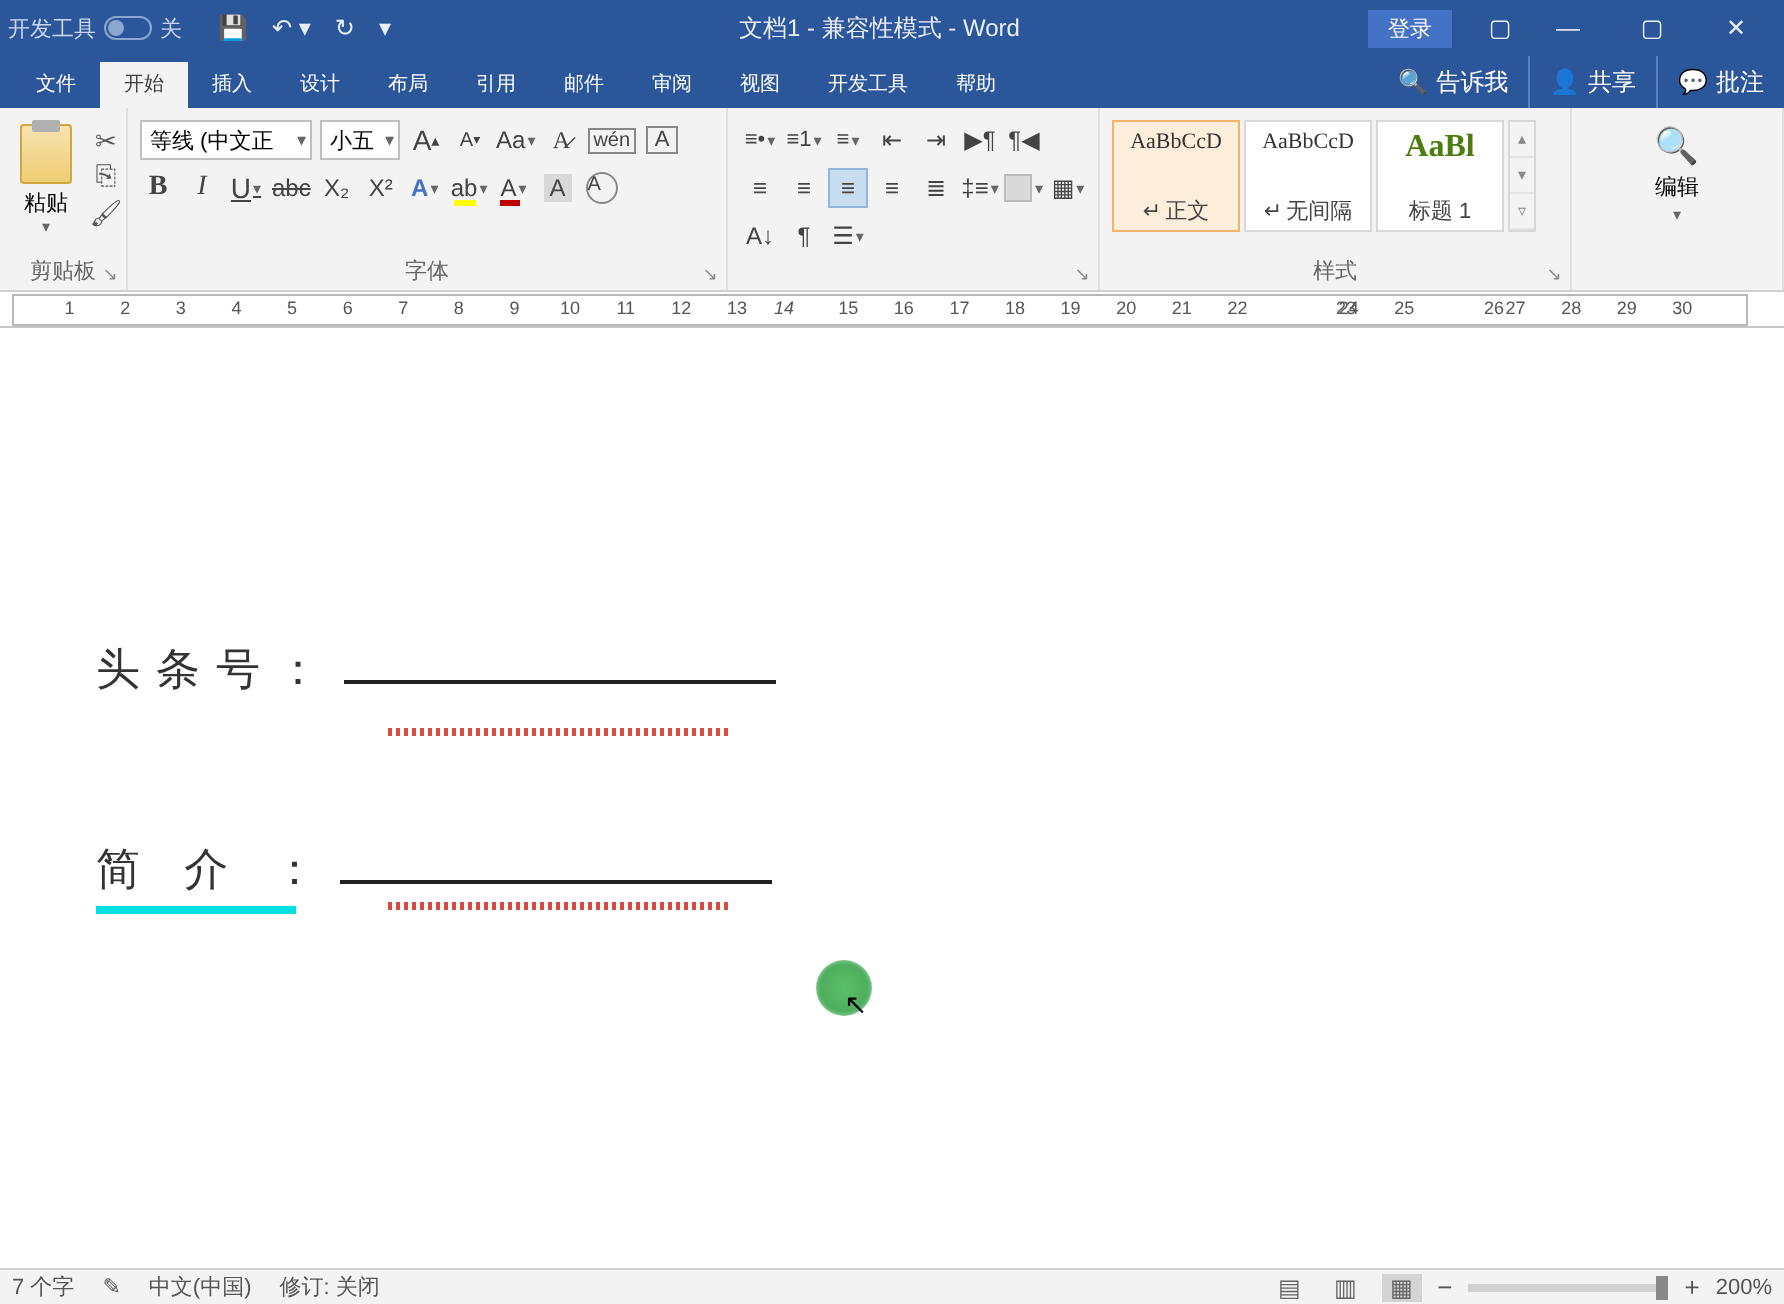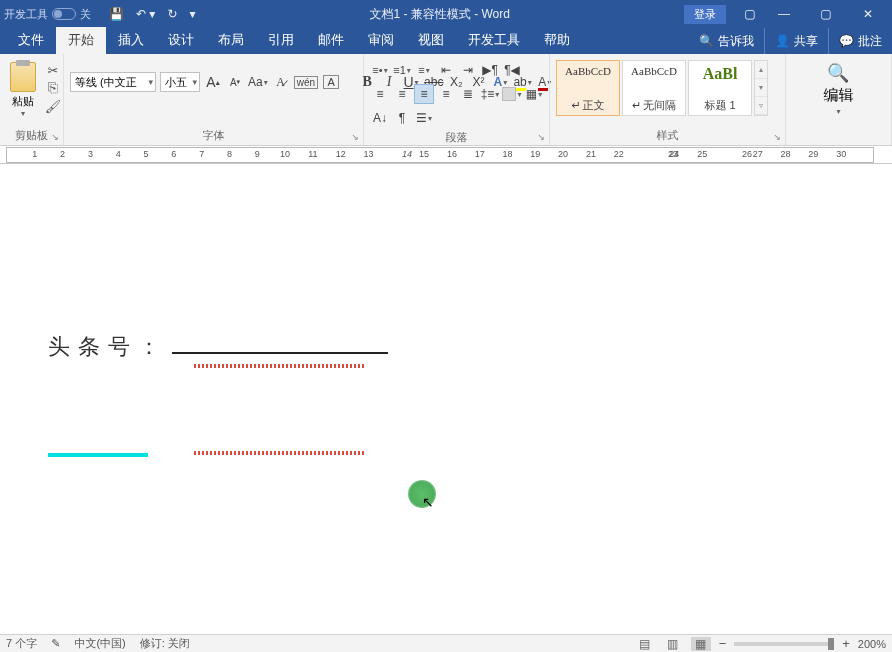--- a/index.html
+++ b/index.html
@@ -14,21 +14,21 @@
 .qat { display: flex; gap: 12px; margin-left: 10px; }
 .qat span { color: #e8eef9; cursor: pointer; }
 .titlebar .title-center { flex: 1; text-align: center; font-size: 12px; color: #e9eef8; }
 .titlebar .right-controls { display: flex; align-items: center; gap: 2px; }
 .login-btn { background: #4472c4; color: #fff; padding: 2px 10px; font-size: 11px; margin-right: 10px; }
 .ribbon-display { width: 24px; height: 24px; display: flex; align-items: center; justify-content: center; color: #e8eef9; cursor: pointer;}
 .win-btn { width: 40px; height: 28px; display: flex; align-items: center; justify-content: center; color: #e8eef9; cursor: pointer; }
 
 
 .tabs { height: 26px; background: #2b579a; display: flex; align-items: flex-end; padding-left: 6px; }
-.tab { color: #fff; padding: 4px 12px 5px; font-size: 13px; cursor: pointer; }
+.tab { color: #fff; padding: 4px 12px 5px; font-size: 10px; cursor: pointer; }
 .tab.active { background: #f3f3f3; color: #404040; }
 .tab.file { }
 .tabs .right-actions { margin-left: auto; display: flex; align-items: center; height: 100%; }
 .tell-me { display: flex; align-items: center; gap: 4px; color: #fff; padding: 0 10px; font-size: 12px;}
 .share-btn, .comment-btn { color: #fff; padding: 2px 10px; font-size: 12px; border-left: 1px solid #5b80bf; height: 100%; display: flex; align-items: center; gap: 4px; }
 
 
 .ribbon { height: 92px; background: #f3f3f3; border-bottom: 1px solid #d0d0d0; display: flex; }
 .group { border-right: 1px solid #e0e0e0; padding: 2px 6px 0; display: flex; flex-direction: column; position: relative; }
 .group-label { text-align: center; font-size: 11px; color: #666; padding: 2px 0; margin-top: auto; }
@@ -36,21 +36,21 @@
 
 
 .clipboard-main { display: flex; gap: 4px; padding-top: 4px;}
 .paste-big { display: flex; flex-direction: column; align-items: center; cursor: pointer; padding: 2px 4px; }
 .paste-icon { width: 26px; height: 30px; background: linear-gradient(#f7e3b0, #f0cd72); border: 1px solid #d0a840; border-radius: 2px; position: relative; }
 .paste-icon::before { content: ""; position: absolute; top: -3px; left: 5px; width: 14px; height: 6px; background: #b0b0b0; border-radius: 1px; }
 .clip-side { display: flex; flex-direction: column; gap: 2px; padding-top: 2px;}
 .clip-side span { width: 18px; height: 16px; display: flex; align-items: center; justify-content: center; cursor: pointer; font-size: 13px; color: #555;}
 
 
-.font-rows { display: flex; flex-direction: row; gap: 18px; padding-top: 4px; margin-top: 12px;}
+.font-rows { display: flex; flex-direction: column; gap: 4px; padding-top: 4px;}
 .font-row { display: flex; align-items: center; gap: 4px; }
 .combo { border: 1px solid #c0c0c0; background: #fff; height: 20px; display: flex; align-items: center; padding: 0 2px 0 4px; font-size: 11px; }
 .combo .caret { margin-left: auto; font-size: 9px; color: #666; padding-left: 4px;}
 .combo.font-name { width: 86px; }
 .combo.font-size { width: 40px; }
 .btn { min-width: 18px; height: 20px; display: flex; align-items: center; justify-content: center; cursor: pointer; font-size: 12px; color: #444; position: relative; }
 .btn.bold { font-weight: bold; font-family: "Times New Roman"; font-size: 14px;}
 .btn.italic { font-style: italic; font-family: "Times New Roman"; font-size: 14px;}
 .btn.under { text-decoration: underline; font-family: "Times New Roman"; font-size: 14px;}
 .btn .caret { font-size: 8px; margin-left: 1px; color: #666;}
@@ -270,21 +270,20 @@
             <span class="caret">▾</span>
           </div>
         <div class="btn">▦<span class="caret">▾</span></div>
       </div>
       <div class="para-row">
         <div class="btn">A↓</div>
         <div class="btn">¶</div>
         <div class="btn">☰<span class="caret">▾</span></div>
       </div>
     </div>
-    <div class="group-label">段落</div>
     <div class="launcher">↘</div>
   </div>
 
   <div class="group" style="width:236px">
     <div class="styles-gallery">
       <div class="style-item active">
         <div class="style-preview">AaBbCcD</div>
         <div class="style-name">
             <span>↵</span>
             <span>正文</span>
@@ -309,42 +308,42 @@
         <span>▿</span>
       </div>
     </div>
     <div class="group-label">样式</div>
     <div class="launcher">↘</div>
   </div>
 
   <div class="group" style="flex:1">
     <div class="edit-main">
       <div class="find-icon">🔍</div>
-      <span style="font-size:15px">编辑</span>
+      <span style="font-size:11px">编辑</span>
       <span style="font-size:8px;color:#666">▾</span>
     </div>
   </div>
 </div>
 
 <div class="ruler">
   <div class="ruler-body" id="ruler-body">
       <div class="lbl" style="left: 27.8065px;">1</div>
       <div class="lbl" style="left: 55.6129px;">2</div>
       <div class="lbl" style="left: 83.4194px;">3</div>
       <div class="lbl" style="left: 111.226px;">4</div>
       <div class="lbl" style="left: 139.032px;">5</div>
       <div class="lbl" style="left: 166.839px;">6</div>
       <div class="lbl" style="left: 194.645px;">7</div>
       <div class="lbl" style="left: 222.452px;">8</div>
       <div class="lbl" style="left: 250.258px;">9</div>
       <div class="lbl" style="left: 278.065px;">10</div>
       <div class="lbl" style="left: 305.871px;">11</div>
       <div class="lbl" style="left: 333.677px;">12</div>
       <div class="lbl" style="left: 361.484px;">13</div>
-      <div class="lbl" style="left: 400px; font-style: italic;">14</div>
+      <div class="lbl" style="left: 385px; font-style: italic;">14</div>
       <div class="lbl" style="left: 417.097px;">15</div>
       <div class="lbl" style="left: 444.903px;">16</div>
       <div class="lbl" style="left: 472.71px;">17</div>
       <div class="lbl" style="left: 500.516px;">18</div>
       <div class="lbl" style="left: 528.323px;">19</div>
       <div class="lbl" style="left: 556.129px;">20</div>
       <div class="lbl" style="left: 583.935px;">21</div>
       <div class="lbl" style="left: 611.742px;">22</div>
       <div class="lbl" style="left: 666px;">23</div>
       <div class="lbl" style="left: 667.355px; text-align: right;">24</div>
@@ -352,26 +351,30 @@
       <div class="lbl" style="left: 740px;">26</div>
       <div class="lbl" style="left: 750.774px;">27</div>
       <div class="lbl" style="left: 778.581px;">28</div>
       <div class="lbl" style="left: 806.387px;">29</div>
       <div class="lbl" style="left: 834.194px;">30</div>
     </div>
 </div>
 
 <div class="doc-area">
   <div class="page">
-    <div class="line" style="top:168px">
+    <div class="line" style="top:156px">
       <span class="label">头条号：</span>
       <span class="underline"></span>
     </div>
     <div class="squiggle" style="top:200px"></div>
 
+    <div class="line" style="top:256px">
+      <span class="label">简 介 ：</span>
+      <span class="underline"></span>
+    </div>
     <div class="cyan-hl" style="top:289px"></div>
     <div class="squiggle" style="top:287px"></div>
 
     <div class="cursor-spot" style="left:408px; top:316px"></div>
     <div class="arrow-cursor" style="left:422px; top:330px">↖</div>
   </div>
 </div>
 
 <div class="statusbar">
   <span>7 个字</span>

